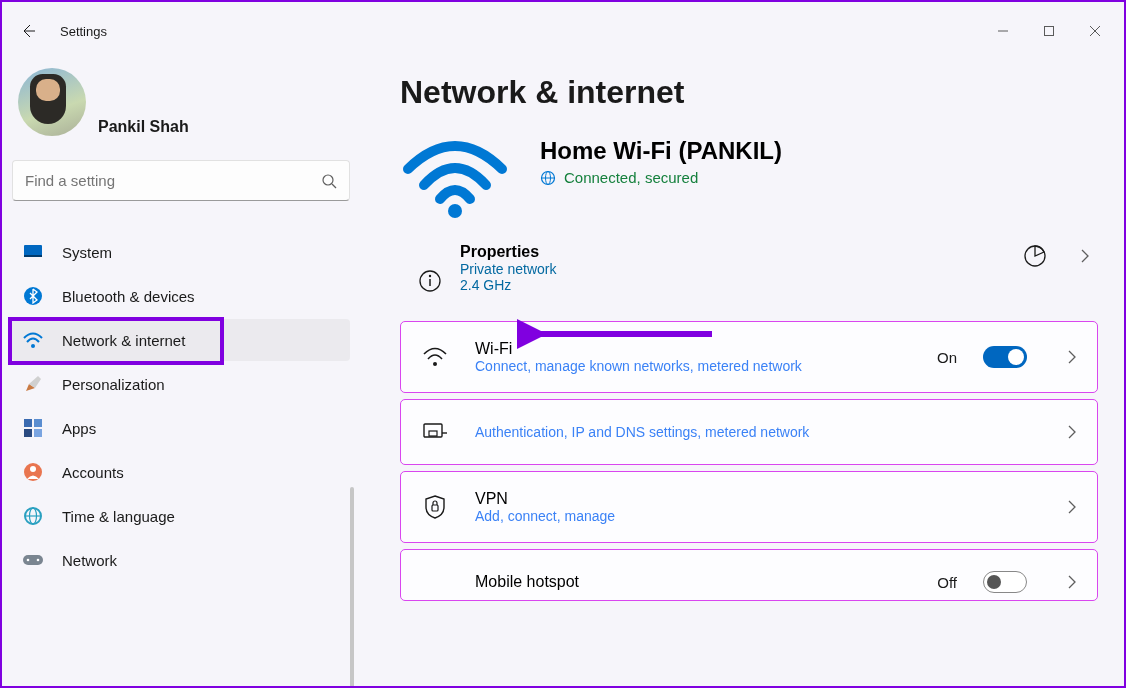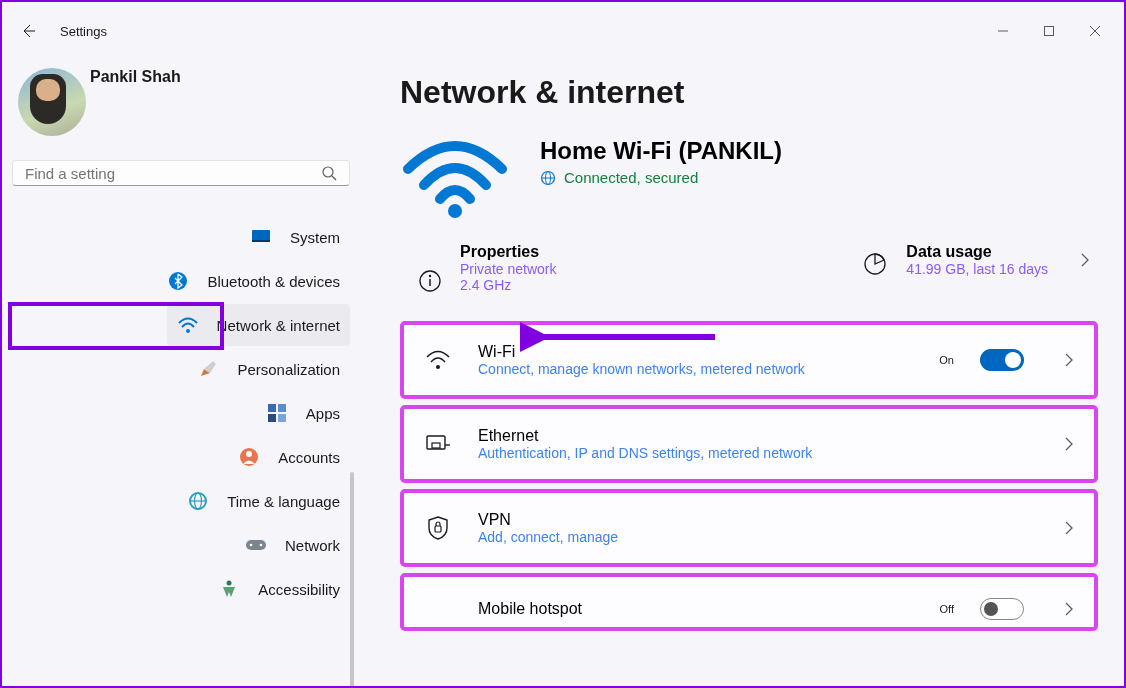--- a/index.html
+++ b/index.html
@@ -20,54 +20,54 @@
   font-size: 13px;
   color: #1a1a1a;
 }
 .titlebar .back { width: 26px; }
 .titlebar .title { margin-left: 14px; font-weight: 500; }
 .titlebar .spacer { flex: 1; }
 .win-controls { display: flex; }
 .win-btn { width: 46px; height: 32px; display: flex; align-items: center; justify-content: center; color: #5a5a5a; }
 .content { display: flex; height: calc(100% - 42px); }
 .sidebar { width: 358px; padding: 12px 10px 0 10px; display: flex; flex-direction: column; position: relative; }
-.profile { display: flex; align-items: flex-start; padding: 12px 6px 18px 6px; gap: 4px; }
+.profile { display: flex; align-items: flex-end; padding: 12px 6px 18px 6px; gap: 12px; }
 .avatar { width: 68px; height: 68px; border-radius: 50%; background: linear-gradient(160deg,#8bb5d6 0%,#c9d9b0 60%,#a9ae97 100%); position: relative; overflow: hidden; }
 .avatar::after { content:""; position:absolute; left:12px; top:6px; width:36px; height:50px; background:#2c2a26; border-radius:14px 14px 20px 20px; }
 .avatar::before { content:""; position:absolute; left:18px; top:11px; width:24px; height:22px; background:#d9b08a; border-radius:10px; z-index:2; }
 .username { font-size: 16px; font-weight: 600; color: #1a1a1a; }
-.search-box { display:flex; align-items:center; background:#fdfdfd; border:1px solid #e1e1e1; border-bottom:1px solid #9a9a9a; border-radius:4px; height:26px; padding:0 12px; margin:6px 0 30px 0; }
+.search-box { display:flex; align-items:center; background:#fdfdfd; border:1px solid #e1e1e1; border-bottom:1px solid #9a9a9a; border-radius:4px; height:41px; padding:0 12px; margin:6px 0 30px 0; }
 .search-box input { flex:1; border:none; outline:none; background:transparent; font-size:15px; color:#5e5e5e; }
 .search-box .icon { color:#5e5e5e; }
-.nav { display:flex; flex-direction:column; gap: 2px; position: relative; align-items: flex-end; }
+.nav { display:flex; flex-direction:column; gap: 2px; position: relative; }
 .nav-item { display:flex; align-items:center; height:42px; padding:0 10px; gap:18px; font-size:15px; color:#1a1a1a; border-radius:4px; position: relative; }
 .nav-item.selected { background:#ebeaee; }
 .nav-item .nicon { width:22px; height:22px; display:flex; align-items:center; justify-content:center; }
 .nav-highlight { position:absolute; border:4px solid #8000e0; border-radius:0; pointer-events:none; }
 .vscroll-track { position:absolute; right:-4px; top:256px; width:4px; height:350px; background:#c6c6c6; border-radius:3px; }
 .main { flex:1; padding: 30px 26px 0 40px; overflow:hidden; }
 .page-title { font-size:32px; font-weight:600; color:#1a1a1a; margin-bottom:26px; }
 .net-status { display:flex; align-items:flex-start; gap:30px; margin-bottom:22px; }
 .wifi-big { width:110px; height:80px; display:flex; align-items:center; justify-content:center; }
 .status-text .ssid { font-size:24px; font-weight:600; }
 .status-text .sec { font-size:15px; color:#15803d; display:flex; align-items:center; gap:8px; margin-top:4px; }
 .globe { color:#0078d4; }
 .summary-row { display:flex; align-items:flex-start; padding:4px 8px 28px 18px; gap:20px; }
 .summary-item { display:flex; gap:18px; align-items:flex-end; }
 .summary-item.right { margin-left:auto; }
 .summary-item .title { font-size:16px; font-weight:600; }
-.summary-item .sub { font-size:14px; color:#8b5cf6; }
+.summary-item .sub { font-size:14px; color:#0369a1; }
 .chev { margin-left:14px; color:#5e5e5e; align-self:center; }
 .card-list { display:flex; flex-direction:column; gap:6px; }
-.card { background:#fdfdff; border:4px solid #d946ef; border-radius:5px; padding:18px 20px; display:flex; align-items:center; gap:26px; position: relative; }
+.card { background:#fdfdff; border:1px solid #d946ef; border-radius:5px; padding:18px 20px; display:flex; align-items:center; gap:26px; position: relative; }
 .card .cicon { width:28px; height:28px; display:flex; align-items:center; justify-content:center; color:#1a1a1a; }
 .card .ctext .ct { font-size:16px; }
 .card .ctext .cs { font-size:14px; color:#3b82f6; }
 .card .spacer { flex:1; }
-.onlabel { font-size:11px; color:#1a1a1a; }
+.onlabel { font-size:15px; color:#1a1a1a; }
 .toggle { width:44px; height:22px; border-radius:11px; position:relative; }
 .toggle.on { background:#0067c0; }
 .toggle.on::after { content:""; position:absolute; right:3px; top:3px; width:16px; height:16px; background:#fff; border-radius:50%; }
 .toggle.off { background:#fff; border:1px solid #888; }
 .toggle.off::after { content:""; position:absolute; left:3px; top:3px; width:14px; height:14px; background:#555; border-radius:50%; }
 .arrow-annot { position:absolute; pointer-events:none; }
 svg { display:block; }
 </style>
 </head>
 <body>
@@ -189,29 +189,20 @@
       <div class="nav-item">
         <span class="nicon">
             <svg width="22" height="16">
               <rect x="1" y="3" width="20" height="10" rx="5" fill="#7a8590"></rect>
               <circle cx="6" cy="8" r="1.3" fill="#fff"></circle>
               <circle cx="16" cy="8" r="1.3" fill="#fff"></circle>
             </svg>
           </span>
         <span>Network</span>
       </div>
-      <div class="nav-item">
-        <span class="nicon">
-            <svg width="20" height="20">
-              <circle cx="10" cy="4" r="2.5" fill="#2a7a50"></circle>
-              <path d="M4 8 L16 8 L12 18 L10 13 L8 18 Z" fill="#5aa070"></path>
-            </svg>
-          </span>
-        <span>Accessibility</span>
-      </div>
 
       <div class="nav-highlight" style="left:-4px; top:86px; width:216px; height:48px;"></div>
       <div class="vscroll-track"></div>
     </div>
   </div>
 
   <div class="main">
     <h1 class="page-title">Network &amp; internet</h1>
 
     <div class="net-status">
@@ -253,24 +244,20 @@
           <div class="sub">2.4 GHz</div>
         </div>
       </div>
       <div class="summary-item right">
         <span>
             <svg width="26" height="26">
               <circle cx="13" cy="13" r="10" fill="none" stroke="#1a1a1a" stroke-width="1.3"></circle>
               <path d="M13 3 A10 10 0 0 1 22 9 L13 13 Z" fill="none" stroke="#1a1a1a" stroke-width="1.3"></path>
             </svg>
           </span>
-        <div>
-          <div class="title">Data usage</div>
-          <div class="sub">41.99 GB, last 16 days</div>
-        </div>
         <span class="chev">
             <svg width="10" height="16">
               <path d="M2 2 L8 8 L2 14" stroke="#5e5e5e" fill="none" stroke-width="1.3"></path>
             </svg>
           </span>
       </div>
     </div>
 
     <div class="card-list">
       <div class="card">
@@ -305,21 +292,20 @@
 
       <div class="card">
         <span class="cicon">
             <svg width="26" height="22">
               <rect x="2" y="3" width="18" height="13" rx="1" fill="none" stroke="#1a1a1a" stroke-width="1.4"></rect>
               <rect x="7" y="10" width="8" height="5" fill="none" stroke="#1a1a1a" stroke-width="1.2"></rect>
               <line x1="20" y1="12" x2="25" y2="12" stroke="#1a1a1a" stroke-width="1.4"></line>
             </svg>
           </span>
         <div class="ctext">
-          <div class="ct">Ethernet</div>
           <div class="cs">Authentication, IP and DNS settings, metered network</div>
         </div>
         <div class="spacer"></div>
         <span class="chev">
             <svg width="10" height="16">
               <path d="M2 2 L8 8 L2 14" stroke="#5e5e5e" fill="none" stroke-width="1.3"></path>
             </svg>
           </span>
       </div>
 

